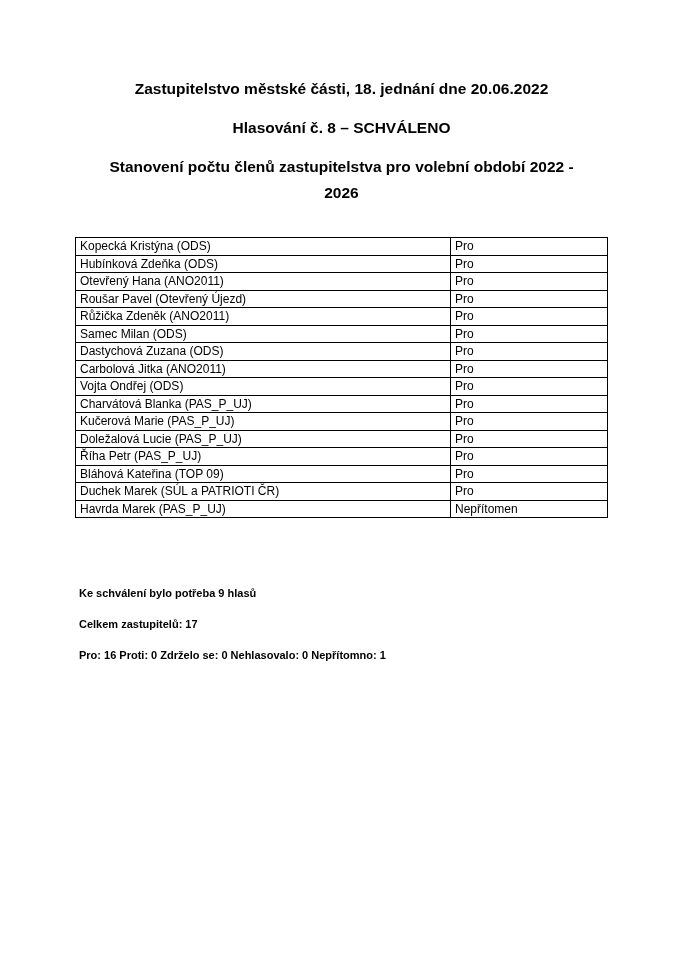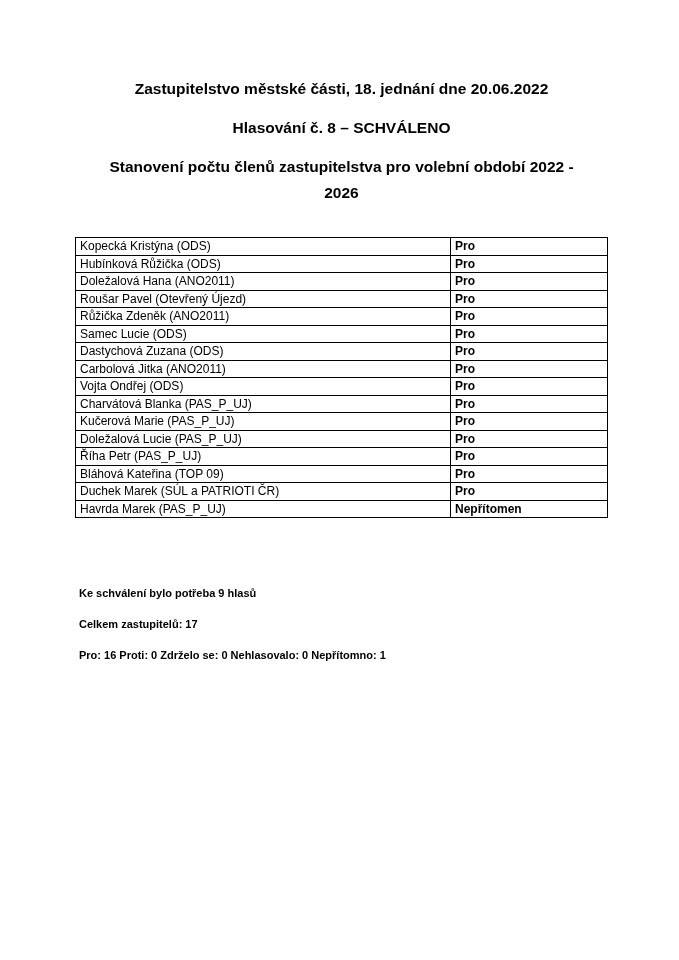--- a/index.html
+++ b/index.html
@@ -37,21 +37,21 @@
   table.vote-table td {
     border: 1px solid #000000;
     font-size: 12px;
     line-height: 14.5px;
     padding: 1px 4px 1px 4px;
     white-space: nowrap;
     overflow: hidden;
     vertical-align: middle;
   }
   table.vote-table td.col-name { width: 366px; margin-left: 12px; }
-  table.vote-table td.col-vote { width: auto; font-weight: bold; }
+  table.vote-table td.col-vote { width: auto; }
   .summary {
     margin-top: 68px;
   }
   .summary p {
     margin: 0 0 17px 4px;
     font-size: 11px;
     font-weight: bold;
     line-height: 14px;
   }
 </style>
@@ -68,42 +68,42 @@
     </div>
 
     <table class="vote-table">
       <tbody>
       <tr>
         <td class="col-name">Kopecká Kristýna (ODS)</td>
         <td class="col-vote">Pro</td>
       </tr>
 
       <tr>
-        <td class="col-name">Hubínková Růžička (ODS)</td>
+        <td class="col-name">Hubínková Zdeňka (ODS)</td>
         <td class="col-vote">Pro</td>
       </tr>
 
       <tr>
-        <td class="col-name">Doležalová Hana (ANO2011)</td>
+        <td class="col-name">Otevřený Hana (ANO2011)</td>
         <td class="col-vote">Pro</td>
       </tr>
 
       <tr>
         <td class="col-name">Roušar Pavel (Otevřený Újezd)</td>
         <td class="col-vote">Pro</td>
       </tr>
 
 
       <tr>
         <td class="col-name">Růžička Zdeněk (ANO2011)</td>
         <td class="col-vote">Pro</td>
       </tr>
 
       <tr>
-        <td class="col-name">Samec Lucie (ODS)</td>
+        <td class="col-name">Samec Milan (ODS)</td>
         <td class="col-vote">Pro</td>
       </tr>
 
       <tr>
         <td class="col-name">Dastychová Zuzana (ODS)</td>
         <td class="col-vote">Pro</td>
       </tr>
 
       <tr>
         <td class="col-name">Carbolová Jitka (ANO2011)</td>

